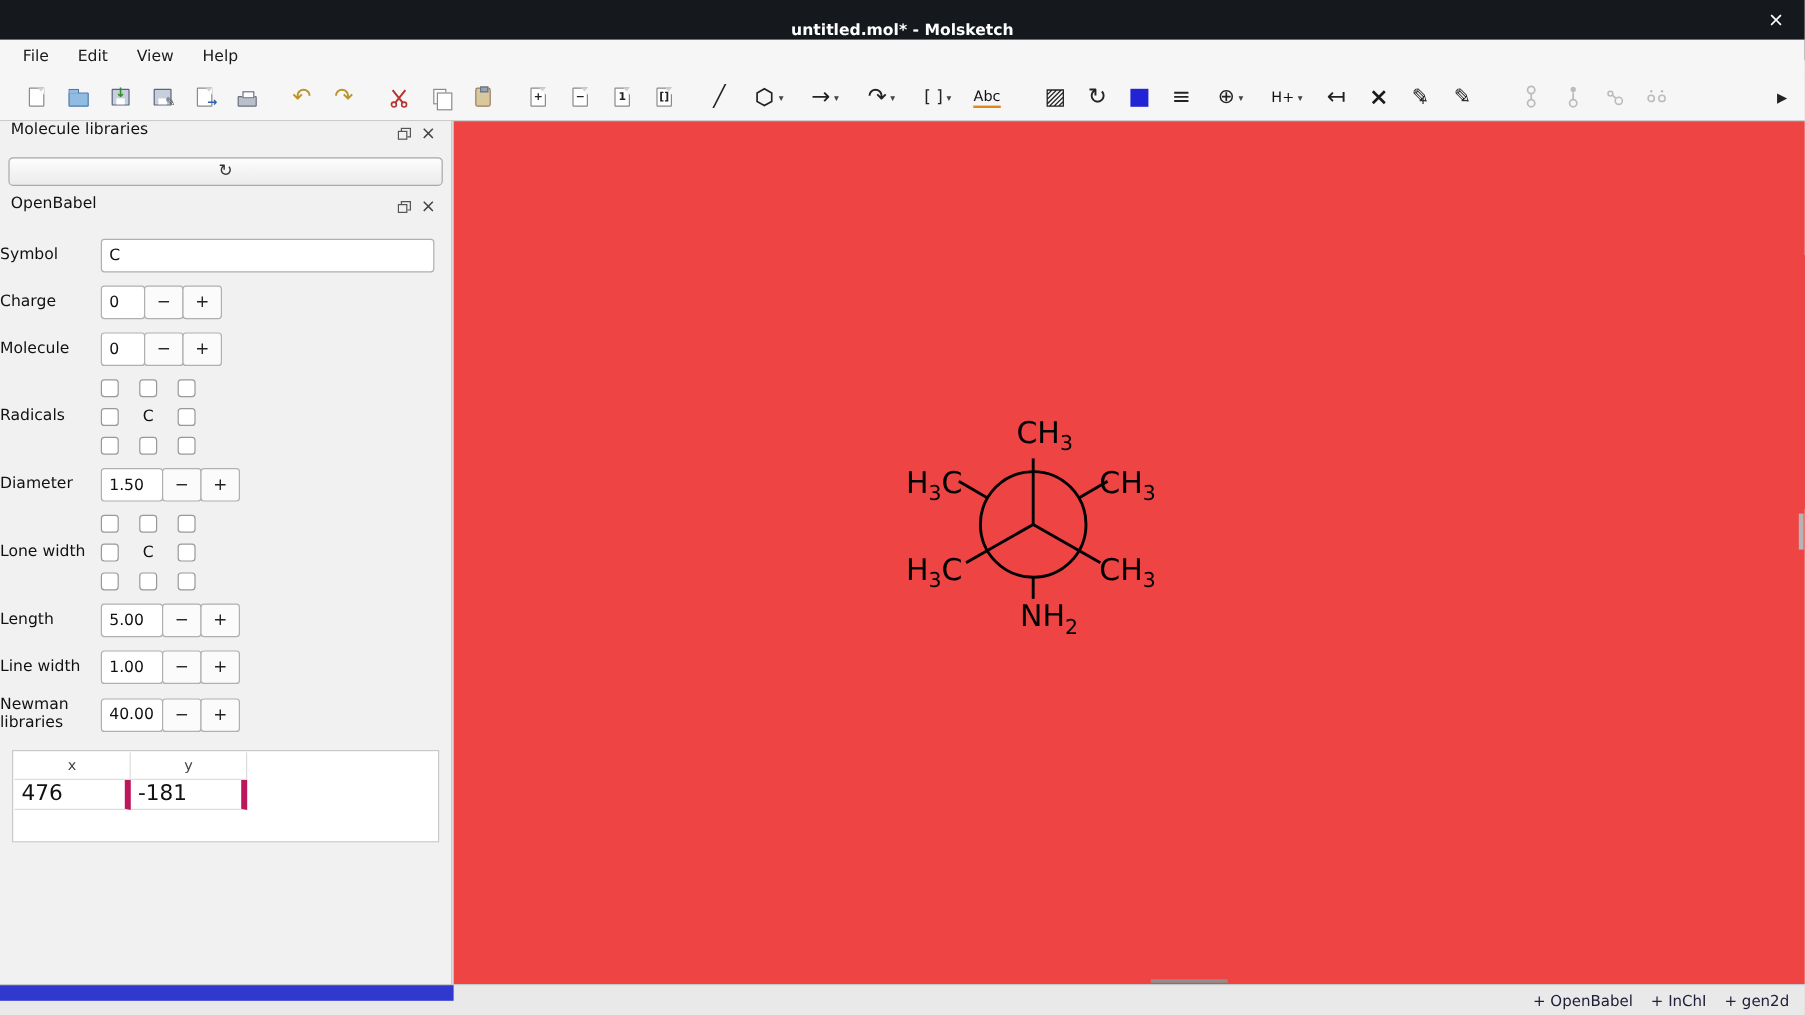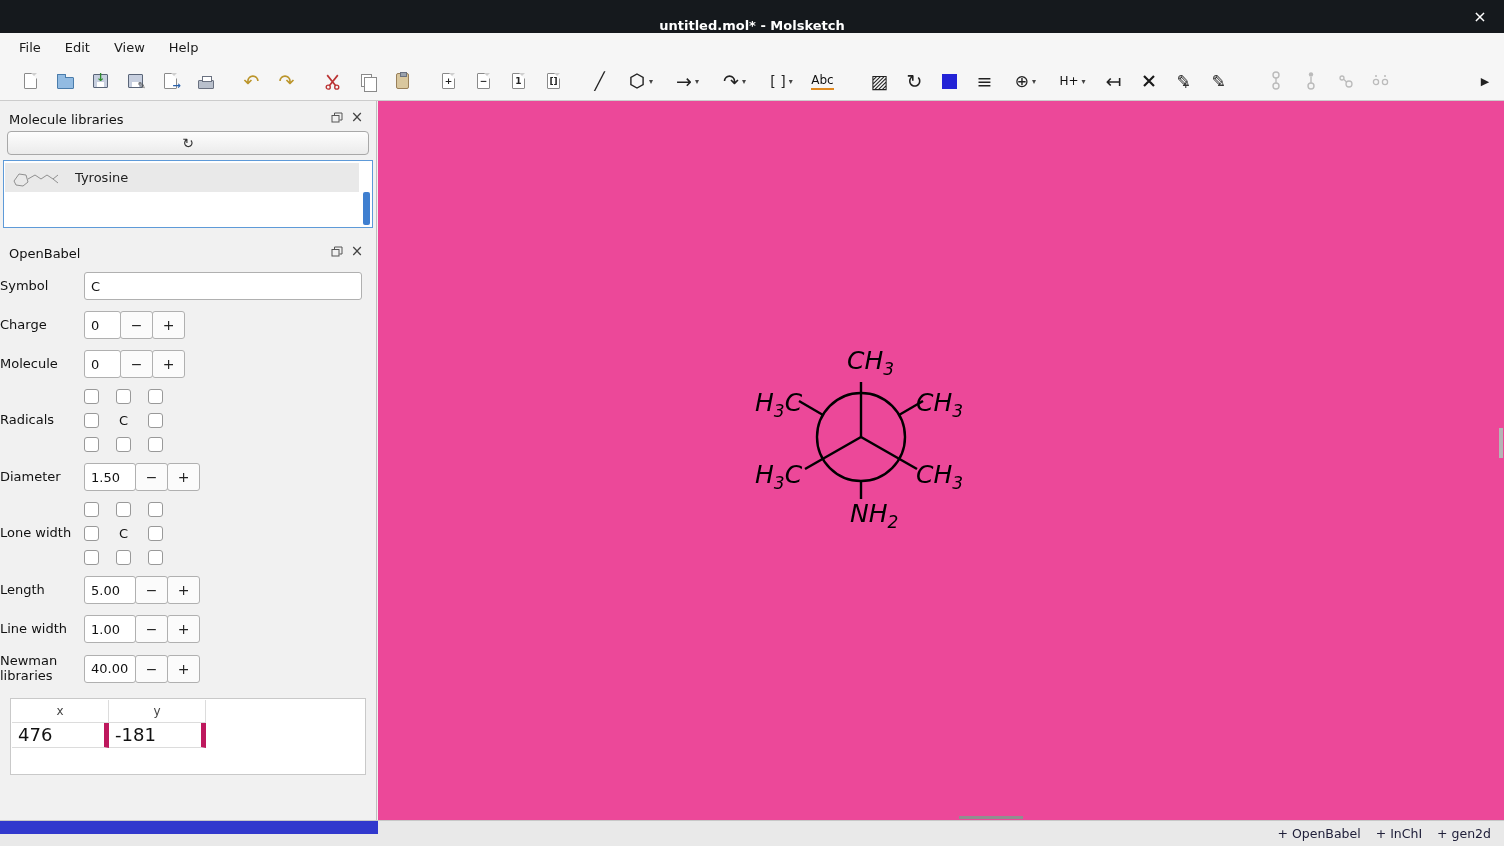--- a/index.html
+++ b/index.html
@@ -52,21 +52,21 @@
   .ic-swatch { width:15px; height:15px; }
   .abc { font-size:12px; color:#111; border-bottom:2px solid #e0881f; padding-bottom:1px; }
   .hplus { font-size:12px; color:#111; }
   .tb.disabled svg { opacity:0.9; }
   .overflow-btn { margin-left:auto; width:30px; height:30px; display:flex; align-items:center; justify-content:center;
     font-size:11px; color:#222; flex:0 0 auto; margin-right:4px; }
 
   
   .dock { position:absolute; left:0; top:101px; width:377px; bottom:26px; background:#f1f1f1;
     border-right:1px solid #bfbfbf; }
-  .dock-header { height:26px; display:flex; align-items:flex-end; padding:0 9px; font-size:13px; color:#111; }
+  .dock-header { height:26px; display:flex; align-items:flex-start; padding:0 9px; font-size:13px; color:#111; }
   .dock-header .title { flex:1; }
   .dock-header .hicon { width:20px; height:20px; display:flex; align-items:center; justify-content:center; color:#444; }
   .dock-header .x { font-size:15px; }
   .refresh-btn { margin:4px 7px 0 7px; height:24px; border:1px solid #a8a8a8; border-radius:4px;
     background:linear-gradient(#fdfdfd,#ebebeb); display:flex; align-items:center; justify-content:center;
     font-size:14px; color:#333; }
   .tabbar { position:relative; height:28px; margin-top:8px; border-bottom:1px solid #999; }
   .tab { position:absolute; left:50%; transform:translateX(-50%); bottom:-1px; padding:5px 13px 4px 13px;
     border:1px solid #999; border-bottom:1px solid #f1f1f1; border-radius:4px 4px 0 0;
     background:#f1f1f1; font-size:12.5px; color:#111; }
@@ -92,21 +92,21 @@
   .cb-center { display:flex; align-items:center; justify-content:center; font-size:13px; color:#111; }
 
   .coords { margin:14px 10px 0 10px; height:77px; background:#fff; border:1px solid #c9c9c9; }
   .ctable { display:grid; grid-template-columns:97px 97px; margin:1px; }
   .chead { height:23px; display:flex; align-items:center; justify-content:center; font-size:12px; color:#444;
     border-right:1px solid #dcdcdc; border-bottom:1px solid #dcdcdc; }
   .ccell { height:25px; display:flex; align-items:center; padding-left:6px; font-size:18px; color:#111;
     border-right:5px solid #be185d; border-bottom:1px solid #dcdcdc; }
 
   
-  .canvas { position:absolute; left:378px; top:101px; right:0; bottom:26px; background:#ec4899; overflow:hidden;font-style:italic; }
+  .canvas { position:absolute; left:378px; top:101px; right:0; bottom:26px; background:#ef4444; overflow:hidden; }
   .mol-label { position:absolute; font-size:25px; color:#000; white-space:nowrap; }
   .mol-label sub { font-size:17px; }
   .h-scroll { position:absolute; left:581px; bottom:1px; width:64px; height:3px; background:#8f8f8f; }
   .v-scroll { position:absolute; right:1px; top:327px; width:4px; height:30px; background:#b5b5b5; }
 
   
   .statusbar { position:absolute; left:0; bottom:0; right:0; height:26px; background:#e9e9e9;
     border-top:1px solid #c8c8c8; display:flex; align-items:center; justify-content:flex-end;
     gap:15px; padding-right:13px; font-size:12.5px; color:#20203a; }
   .blue-strip { position:absolute; left:0; top:0; width:378px; height:13px; background:#3138cd; }
@@ -308,31 +308,20 @@
     <span class="hicon">
       <svg width="12" height="11" viewBox="0 0 12 11">
         <rect x="1" y="3.5" width="7" height="6.5" fill="none" stroke="#555"></rect>
         <path d="M3.5 3.5 V1 H11 V8 H8.5" fill="none" stroke="#555"></path>
       </svg>
     </span>
     <span class="hicon x">×</span>
   </div>
   <div class="refresh-btn">
     <span>↻</span>
-  </div>
-  <div class="libbox">
-    <div class="lib-item">
-      <svg width="58" height="22" viewBox="0 0 58 22">
-        <path d="M4 14 L9 7 L16 8 L18 15 L13 19 L6 18 Z" fill="none" stroke="#909090" stroke-width="1"></path>
-        <path d="M18 12 L25 8 L31 12 L37 8 L43 12" fill="none" stroke="#909090" stroke-width="1"></path>
-        <path d="M43 12 L48 8 M43 12 L48 16" fill="none" stroke="#909090" stroke-width="1"></path>
-      </svg>
-      <span class="label">Tyrosine</span>
-    </div>
-    <div class="lib-scroll"></div>
   </div>
 
   <div class="dock-header" style="margin-top:7px">
     <span class="title">OpenBabel</span>
     <span class="hicon">
       <svg width="12" height="11" viewBox="0 0 12 11">
         <rect x="1" y="3.5" width="7" height="6.5" fill="none" stroke="#555"></rect>
         <path d="M3.5 3.5 V1 H11 V8 H8.5" fill="none" stroke="#555"></path>
       </svg>
     </span>

